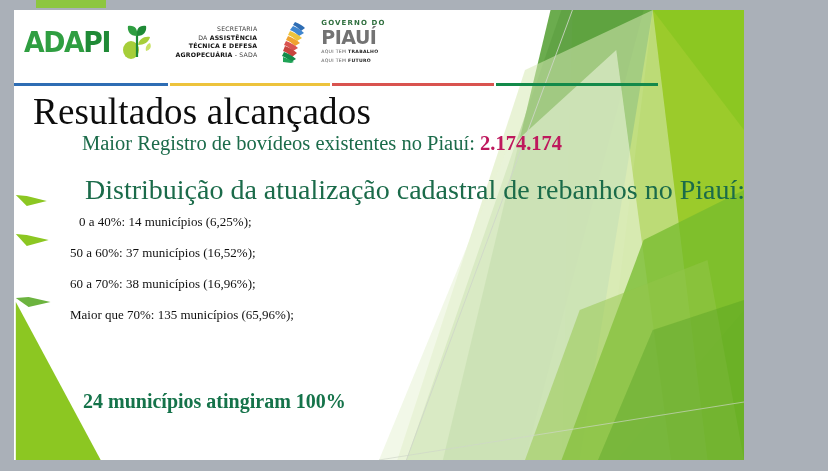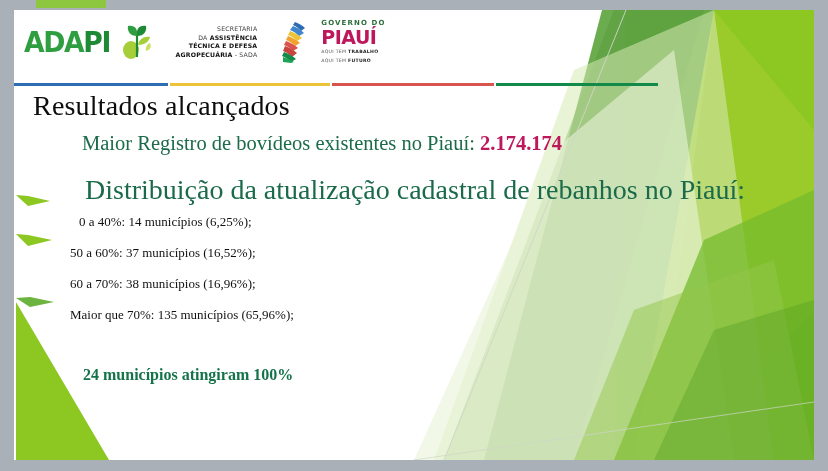--- a/index.html
+++ b/index.html
@@ -13,21 +13,21 @@
     height: 471px;
     overflow: hidden;
     background: #aab0b8;
     font-family: "Liberation Serif", "DejaVu Serif", serif;
   }
   
   .page-surface {
     position: absolute;
     left: 14px;
     top: 10px;
-    width: 800px;
+    width: 730px;
     height: 450px;
     background: #ffffff;
     overflow: hidden;
   }
   
   .top-tab {
     position: absolute;
     left: 36px;
     top: 0px;
     width: 70px;
@@ -103,21 +103,21 @@
     font-size: 7px;
     letter-spacing: 1.1px;
     color: #2f6f3e;
     font-weight: bold;
   }
   .gov-line2 {
     font-family: "DejaVu Sans", sans-serif;
     font-size: 19px;
     font-weight: bold;
     letter-spacing: -0.5px;
-    color: #be185d;
+    color: #737373;
     margin-top: 1px;
   }
   .gov-sub {
     font-family: "DejaVu Sans", sans-serif;
     font-size: 4.6px;
     letter-spacing: 0.3px;
     color: #555555;
     margin-top: 2px;
     line-height: 1.5;
   }
@@ -130,21 +130,21 @@
     height: 3px;
     left: 0;
   }
   .rule-seg { position: absolute; top: 0; height: 3px; }
 
   
   .title {
     position: absolute;
     left: 19px;
     top: 80px;
-    font-size: 28px;
+    font-size: 37px;
     color: #0d0d0d;
     letter-spacing: 0.2px;
   }
   .line-green-1 {
     position: absolute;
     left: 68px;
     top: 122px;
     font-size: 20.5px;
     color: #1b6b4a;
     white-space: nowrap;
@@ -168,22 +168,22 @@
     font-size: 13px;
     color: #111111;
     line-height: 1;
     margin-bottom: 18px;
     white-space: nowrap;
   }
   .bullet.b1 { padding-left: 9px; }
   .highlight {
     position: absolute;
     left: 69px;
-    top: 356px;
-    font-size: 16px;
+    top: 380px;
+    font-size: 20px;
     font-weight: bold;
     color: #15734a;
     white-space: nowrap;
   }
 </style>
 </head>
 <body>
 
 <div id="slide">
 

